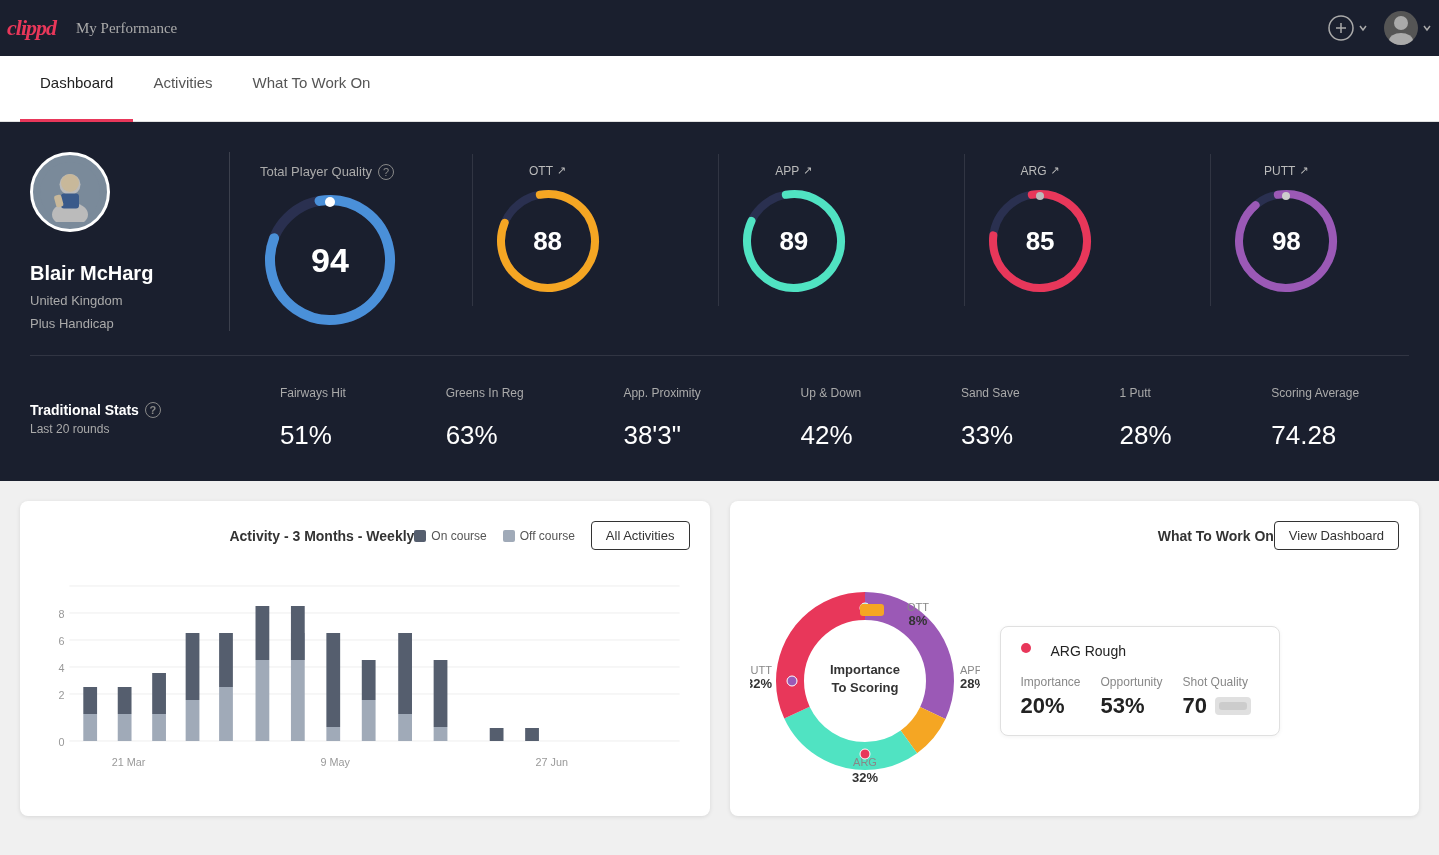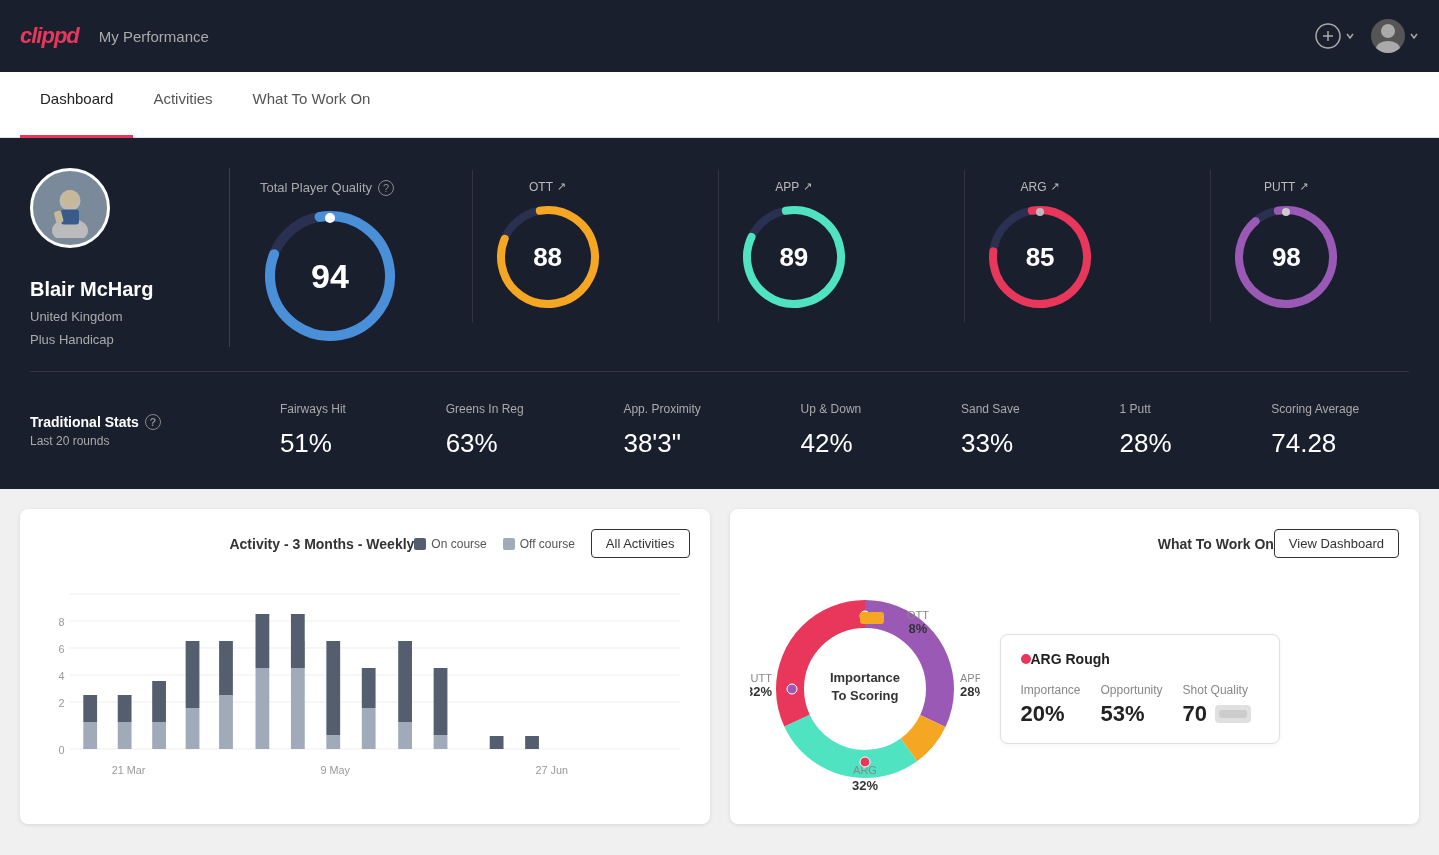--- a/index.html
+++ b/index.html
@@ -3,23 +3,24 @@
   <meta charset="utf-8">
   <style>
     * { box-sizing: border-box; margin: 0; padding: 0; }
     body { font-family: -apple-system, BlinkMacSystemFont, 'Segoe UI', sans-serif; background: #f0f0f0; }
 
     
     .header {
       background: #1a1f2e;
       display: flex;
       align-items: center;
-      padding: 0 20px;
-      height: 72px;
+      padding: 0 7px;
+      height: 56px;
       position: relative;
+      font-family: Liberation Serif, serif;
     }
     .logo {
       color: #e8375a;
       font-size: 22px;
       font-weight: bold;
       font-style: italic;
       letter-spacing: -1px;
       margin-right: 20px;
     }
     .header-title {
@@ -237,21 +238,21 @@
       justify-content: space-around;
     }
     .stat-item {
       display: flex;
       flex-direction: column;
       align-items: flex-start;
     }
     .stat-item-label {
       font-size: 12px;
       color: #aaa;
-      margin-bottom: 12px;
+      margin-bottom: 20px;
     }
     .stat-item-value {
       font-size: 26px;
       font-weight: 300;
       color: #fff;
     }
 
     
     .bottom-section {
       display: flex;
@@ -349,24 +350,23 @@
     .detail-card {
       background: #fff;
       border: 1px solid #e0e0e0;
       border-radius: 8px;
       padding: 16px 20px;
       width: 280px;
       box-shadow: 0 1px 4px rgba(0,0,0,0.05);
     }
     .detail-card-title {
       display: flex;
-      align-items: center;
-      gap: 0;
+      gap: 20px;
       font-size: 14px;
-      font-weight: 700;
+      font-weight: 400;
       color: #222;
       margin-bottom: 16px;
     }
     .detail-dot {
       width: 10px;
       height: 10px;
       border-radius: 50%;
       background: #e8375a;
     }
     .detail-metrics {

